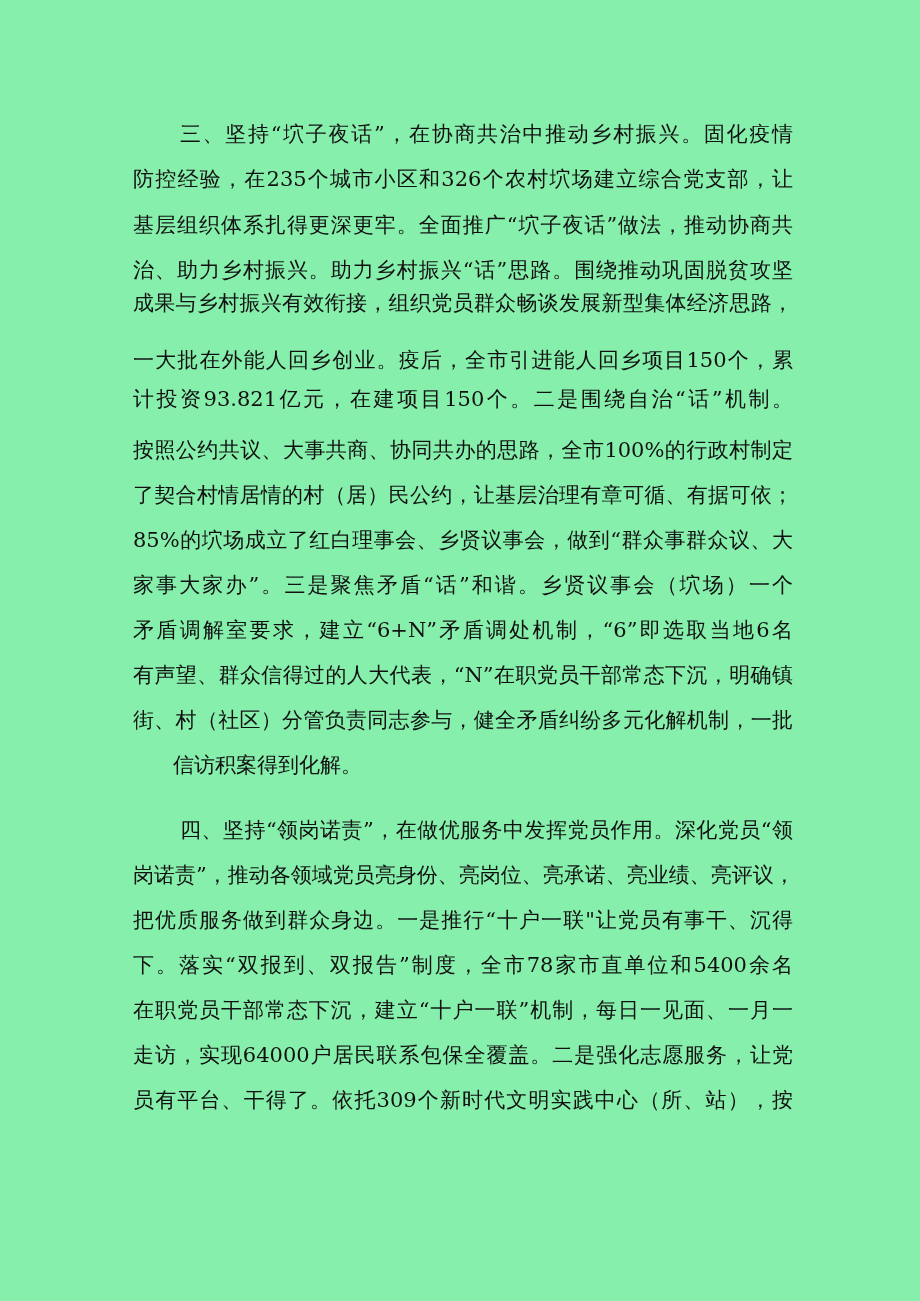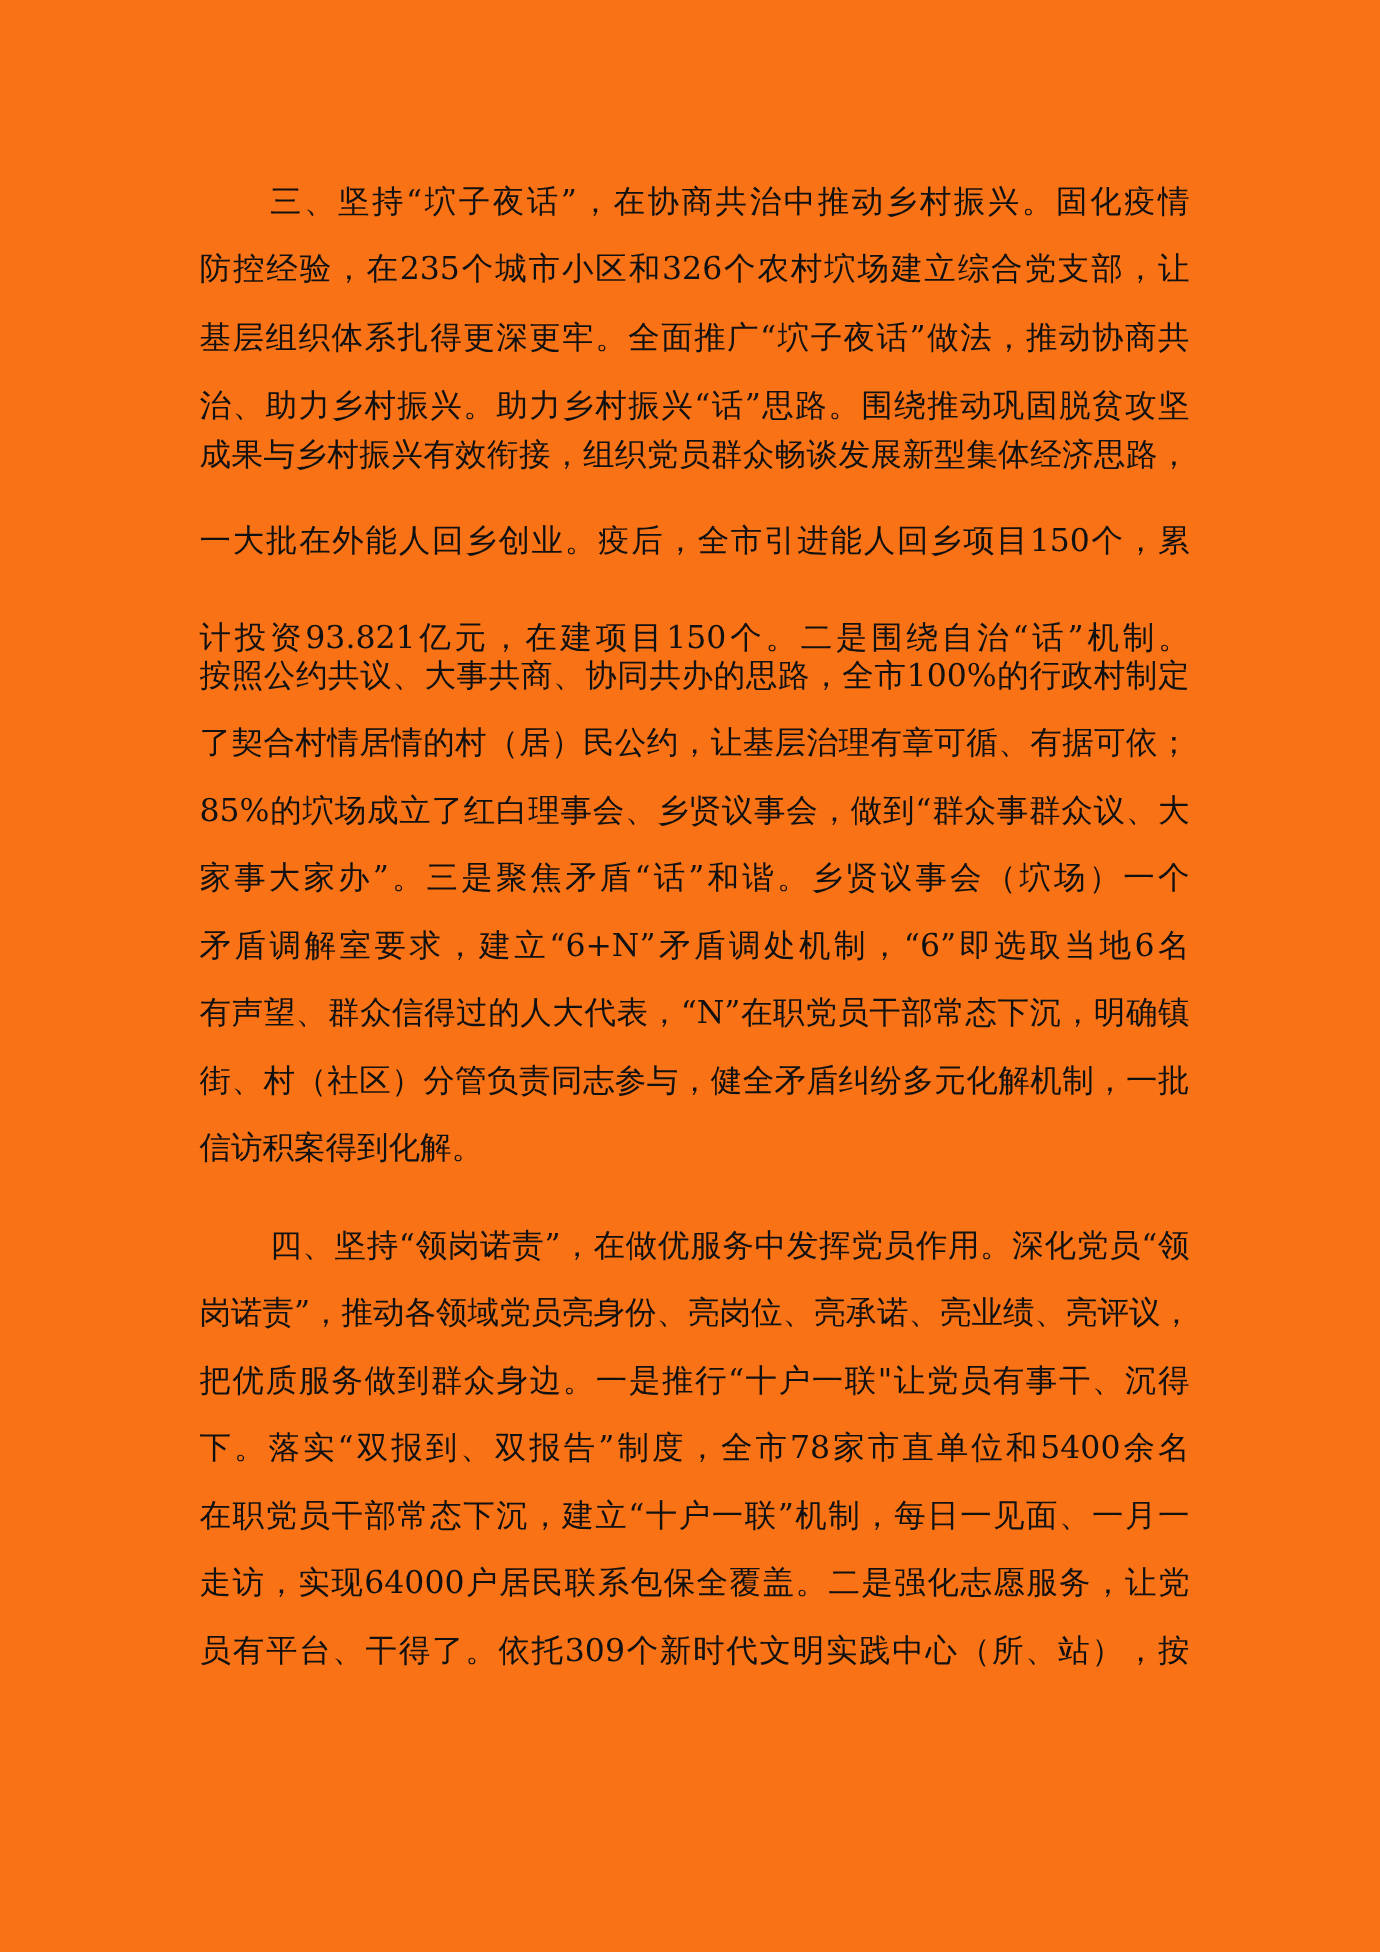--- a/index.html
+++ b/index.html
@@ -14,55 +14,56 @@
       overflow: hidden;
       font-family: "DejaVu Serif", "Liberation Serif", serif;
       color: #111111;
     }
     .page {
       position: absolute;
       left: 0;
       top: 0;
       width: 920px;
       height: 1301px;
-      background: #f97316;
+      background: #86efac;
     }
     .line {
       position: absolute;
       left: 133px;
       width: 660px;
       height: 30px;
       font-size: 21px;
       line-height: 30px;
       white-space: nowrap;
       text-align: justify;
       text-align-last: justify;
       letter-spacing: 0px;
     }
     .line.indent {
       left: 180px;
       width: 613px;
     }
     .line.last {
       text-align-last: left;
+      margin-left: 40px;
     }
   </style>
 </head>
 <body>
 
 <div class="page">
 
   <div>
     <div class="line indent" style="top:119px">三、坚持“坹子夜话”，在协商共治中推动乡村振兴。固化疫情</div>
     <div class="line" style="top:164px">防控经验，在235个城市小区和326个农村坹场建立综合党支部，让</div>
     <div class="line" style="top:210px">基层组织体系扎得更深更牢。全面推广“坹子夜话”做法，推动协商共</div>
     <div class="line" style="top:255px">治、助力乡村振兴。助力乡村振兴“话”思路。围绕推动巩固脱贫攻坚</div>
     <div class="line" style="top:288px">成果与乡村振兴有效衔接，组织党员群众畅谈发展新型集体经济思路，</div>
     <div class="line" style="top:345px">一大批在外能人回乡创业。疫后，全市引进能人回乡项目150个，累</div>
-    <div class="line" style="top:410px">计投资93.821亿元，在建项目150个。二是围绕自治“话”机制。</div>
+    <div class="line" style="top:384px">计投资93.821亿元，在建项目150个。二是围绕自治“话”机制。</div>
     <div class="line" style="top:435px">按照公约共议、大事共商、协同共办的思路，全市100%的行政村制定</div>
     <div class="line" style="top:480px">了契合村情居情的村（居）民公约，让基层治理有章可循、有据可依；</div>
     <div class="line" style="top:525px">85%的坹场成立了红白理事会、乡贤议事会，做到“群众事群众议、大</div>
     <div class="line" style="top:570px">家事大家办”。三是聚焦矛盾“话”和谐。乡贤议事会（坹场）一个</div>
     <div class="line" style="top:615px">矛盾调解室要求，建立“6+N”矛盾调处机制，“6”即选取当地6名</div>
     <div class="line" style="top:660px">有声望、群众信得过的人大代表，“N”在职党员干部常态下沉，明确镇</div>
     <div class="line" style="top:705px">街、村（社区）分管负责同志参与，健全矛盾纠纷多元化解机制，一批</div>
     <div class="line last" style="top:750px">信访积案得到化解。</div>
   </div>
 

